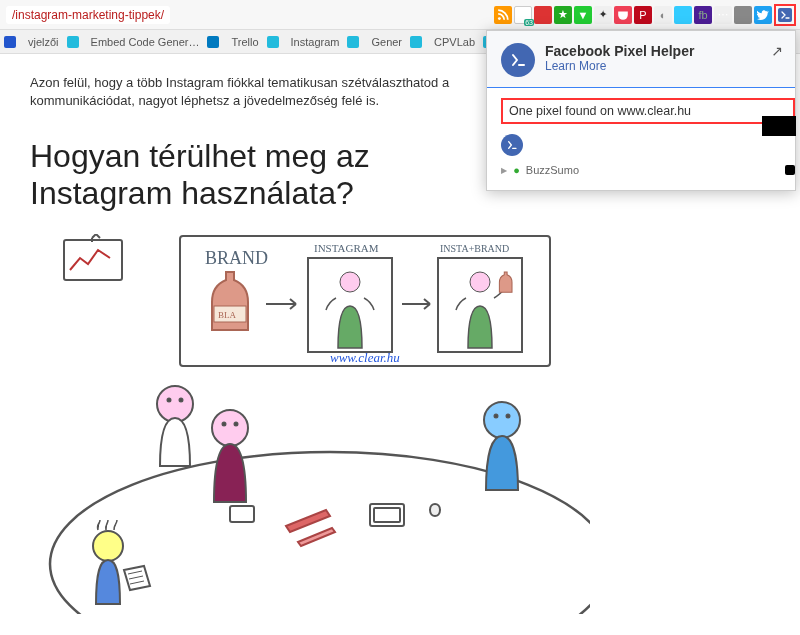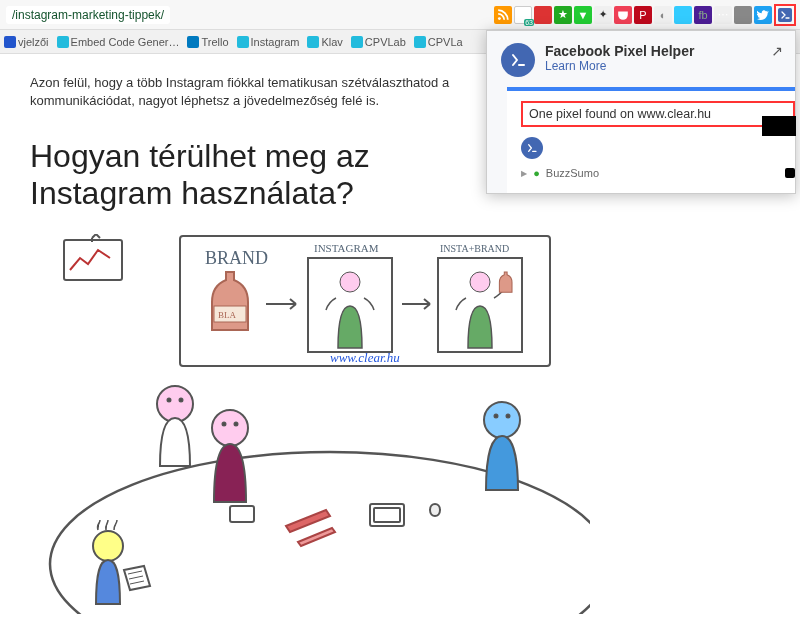--- a/index.html
+++ b/index.html
@@ -2,49 +2,49 @@
 <html><head>
 <meta charset="utf-8">
 <style>
   * { box-sizing: border-box; margin: 0; padding: 0; }
   body {
     font-family: -apple-system, BlinkMacSystemFont, "Segoe UI", Arial, sans-serif;
     width: 800px; height: 635px; overflow: hidden; background: #fff;
     position: relative;
   }
   .top-strip { height: 30px; background: #f7f7f7; border-bottom:1px solid #ddd; display:flex; align-items:center; }
-  .url-area { flex:0 0 auto; padding:0 6px; font-size:12px; color:#14532d; }
+  .url-area { flex:0 0 auto; padding:0 6px; font-size:12px; color:#b91c1c; }
   .url-box { background:#fff; border-radius:3px; padding:2px 6px; margin-right:8px; }
   .toolbar-icons { margin-left:auto; display:flex; gap:2px; align-items:center; padding-right:4px; }
   .tico { width:18px; height:18px; border-radius:2px; display:flex; align-items:center; justify-content:center; font-size:11px; color:#fff; }
   .badge { position:relative; }
   .badge small { position:absolute; bottom:-3px; right:-3px; background:#2a8; color:#fff; font-size:7px; border-radius:2px; padding:0 1px; }
   .highlight-ext { width:22px; height:22px; border:2px solid #f33; background:#f9f9f9; display:flex; align-items:center; justify-content:center; }
   .tico svg { width:12px; height:12px; display:block; }
 
   .bm-bar { height:24px; background:#f1f1f1; border-bottom:1px solid #ddd; display:flex; align-items:center; font-size:11px; color:#555; padding-left:4px; gap:8px; overflow:hidden;}
-  .bm { display:flex; align-items:center; gap:2px; white-space:nowrap; }
+  .bm { display:flex; align-items:center; gap:12px; white-space:nowrap; }
   .bm svg, .bm .sq { width:12px; height:12px; }
   .sq { border-radius:2px; }
 
   .page { padding: 20px 30px 10px 30px; width: 490px; }
   .para { font-size:13px; color:#333; line-height:1.4; margin-bottom:28px; }
   .h2 { font-size:32px; font-weight:400; color:#222; line-height:1.15; margin-bottom:18px; }
 
   .illus { width:560px; height:380px; position:relative; }
   .illus svg { width:100%; height:100%; }
 
   .popup { position:absolute; top:30px; right:4px; width:310px; background:#f7f8fa;
            box-shadow:0 2px 14px rgba(0,0,0,0.25); border:1px solid #ccc; z-index:10; font-size:12px;}
   .ph-head { display:flex; gap:10px; padding:12px 12px 10px 14px; align-items:flex-start; }
   .ph-logo { width:34px; height:34px; background:#4267b2; border-radius:50%; display:flex; align-items:center; justify-content:center; flex:0 0 auto;}
   .ph-title { font-weight:600; font-size:14px; color:#333; }
   .ph-link { color:#4267b2; font-size:12px; }
   .ph-open { margin-left:auto; color:#555; font-size:14px; }
-  .ph-body { background:#fff; border-top:4px solid #3b82f6; padding:10px 0 14px 14px;margin-left:20px; }
+  .ph-body { background:#fff; border-top:1px solid #3b82f6; padding:10px 0 14px 14px; }
   .px-found { border:2px solid #f33; padding:4px 6px; margin-bottom:10px; font-size:12.5px; color:#333;}
   .black-blk { position:absolute; right:4px; top:116px; width:34px; height:20px; background:#000; z-index:11;}
   .fp-row { display:flex; gap:8px; align-items:flex-start; }
   .fp-ico { width:22px; height:22px; background:#4267b2; border-radius:50%; display:flex; align-items:center; justify-content:center; flex:0 0 auto;}
   .fp-name { font-size:12.5px; color:#333; font-weight:500;}
   .fp-id { font-size:11px; color:#888;}
   .strike { text-decoration:line-through; }
   .pv { margin-top:8px; font-size:11px; color:#666; display:flex; align-items:center; gap:6px;}
   .pv .tri { color:#999; font-size:8px; }
   .pv .chk { color:#3a3; }
@@ -109,21 +109,21 @@
   <div class="bm">
       <span class="sq" style="background:#0079bf"></span>
       <span>Trello</span>
     </div>
   <div class="bm">
       <span class="sq" style="background:#2bd"></span>
       <span>Instagram</span>
     </div>
   <div class="bm">
       <span class="sq" style="background:#2bd"></span>
-      <span>Klav</span>
+      <span>Gener</span>
     </div>
   <div class="bm">
       <span class="sq" style="background:#2bd"></span>
       <span>CPVLab</span>
     </div>
   <div class="bm">
       <span class="sq" style="background:#2bd"></span>
       <span>CPVLa</span>
     </div>
 </div>

